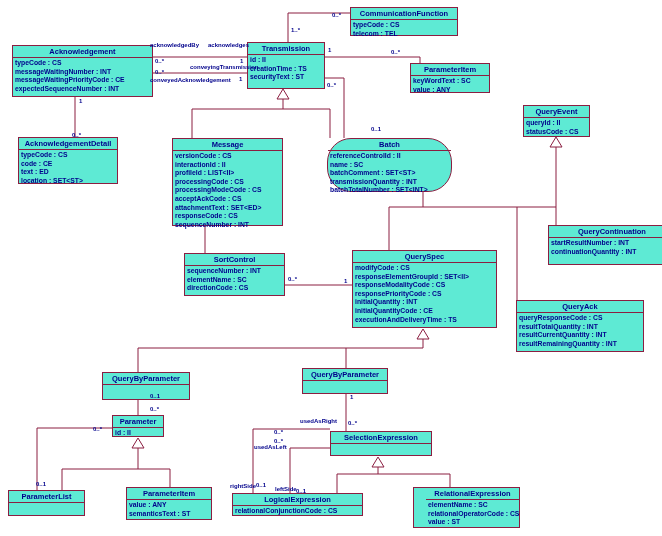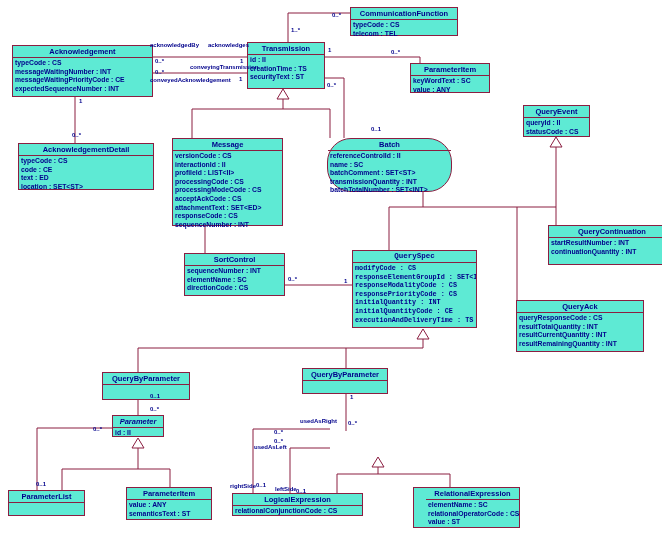--- a/index.html
+++ b/index.html
@@ -4,21 +4,21 @@
 <style>
   html,body{margin:0;padding:0;background:#ffffff;}
   #stage{position:relative;width:662px;height:536px;background:#ffffff;overflow:hidden;
          font-family:"Liberation Sans",sans-serif;}
   #edges{position:absolute;left:0;top:0;width:662px;height:536px;}
   .edge{fill:none;stroke:#8b1e41;stroke-width:1;}
   .tri{fill:#ffffff;stroke:#8b1e41;stroke-width:1;}
   .uml-class{position:absolute;background:#5eead4;border:1px solid #8b1e41;box-sizing:border-box;}
   .uml-title{font-size:7.5px;font-weight:bold;color:#00008b;text-align:center;
              border-bottom:1px solid #8b1e41;height:11px;line-height:11px;white-space:nowrap;overflow:hidden;}
-  .uml-class.abstract .uml-title{font-style:italic;}
+  .uml-class.abstract .uml-title{}
   .uml-attrs{padding:1px 2px 0 2px;overflow:hidden;}
   .uml-attr{font-size:6.8px;font-weight:bold;color:#00008b;line-height:8.6px;white-space:nowrap;}
   .edge-label{position:absolute;font-size:6px;font-weight:bold;color:#00008b;white-space:nowrap;}
 </style>
 </head>
 <body>
 
 <div id="stage">
     <svg id="edges" width="662" height="536">
       <polyline points="350,13 288,13 288,42" class="edge"></polyline>
@@ -92,21 +92,21 @@
         <div class="uml-attr">value : ANY</div>
       </div>
     </div>
     <div class="uml-class" style="left: 523px; top: 105px; width: 67px; height: 32px;">
       <div class="uml-title">QueryEvent</div>
       <div class="uml-attrs">
         <div class="uml-attr">queryId : II</div>
         <div class="uml-attr">statusCode : CS</div>
       </div>
     </div>
-    <div class="uml-class" style="left: 18px; top: 143px; width: 136px; height: 47px;">
+    <div class="uml-class" style="left: 18px; top: 137px; width: 100px; height: 47px;">
       <div class="uml-title">AcknowledgementDetail</div>
       <div class="uml-attrs">
         <div class="uml-attr">typeCode : CS</div>
         <div class="uml-attr">code : CE</div>
         <div class="uml-attr">text : ED</div>
         <div class="uml-attr">location : SET&lt;ST&gt;</div>
       </div>
     </div>
     <div class="uml-class" style="left: 172px; top: 138px; width: 111px; height: 88px;">
       <div class="uml-title">Message</div>
@@ -132,21 +132,21 @@
         <div class="uml-attr">batchTotalNumber : SET&lt;INT&gt;</div>
       </div>
     </div>
     <div class="uml-class" style="left: 548px; top: 225px; width: 128px; height: 40px;">
       <div class="uml-title">QueryContinuation</div>
       <div class="uml-attrs">
         <div class="uml-attr">startResultNumber : INT</div>
         <div class="uml-attr">continuationQuantity : INT</div>
       </div>
     </div>
-    <div class="uml-class" style="left: 352px; top: 250px; width: 125px; height: 78px; font-family: Liberation Mono, monospace;">
+    <div class="uml-class" style="left: 352px; top: 250px; width: 145px; height: 78px;">
       <div class="uml-title">QuerySpec</div>
       <div class="uml-attrs">
         <div class="uml-attr">modifyCode : CS</div>
         <div class="uml-attr">responseElementGroupId : SET&lt;II&gt;</div>
         <div class="uml-attr">responseModalityCode : CS</div>
         <div class="uml-attr">responsePriorityCode : CS</div>
         <div class="uml-attr">initialQuantity : INT</div>
         <div class="uml-attr">initialQuantityCode : CE</div>
         <div class="uml-attr">executionAndDeliveryTime : TS</div>
       </div>
@@ -174,20 +174,24 @@
     </div>
     <div class="uml-class" style="left: 302px; top: 368px; width: 86px; height: 26px;">
       <div class="uml-title">QueryByParameter</div>
       <div class="uml-attrs"></div>
     </div>
     <div class="uml-class abstract" style="left: 112px; top: 415px; width: 52px; height: 22px;">
       <div class="uml-title">Parameter</div>
       <div class="uml-attrs">
         <div class="uml-attr">id : II</div>
       </div>
+    </div>
+    <div class="uml-class" style="left: 330px; top: 431px; width: 102px; height: 25px;">
+      <div class="uml-title">SelectionExpression</div>
+      <div class="uml-attrs"></div>
     </div>
     <div class="uml-class" style="left: 8px; top: 490px; width: 77px; height: 26px;">
       <div class="uml-title">ParameterList</div>
       <div class="uml-attrs"></div>
     </div>
     <div class="uml-class" style="left: 126px; top: 487px; width: 86px; height: 33px;">
       <div class="uml-title">ParameterItem</div>
       <div class="uml-attrs">
         <div class="uml-attr">value : ANY</div>
         <div class="uml-attr">semanticsText : ST</div>

